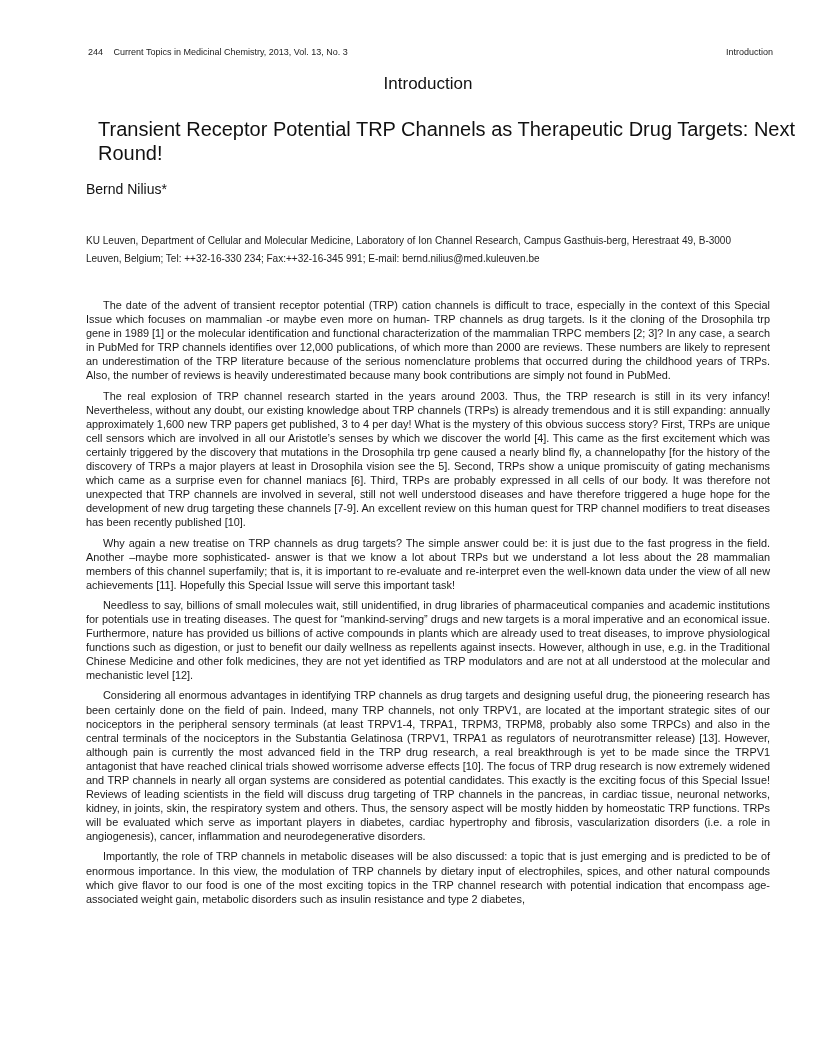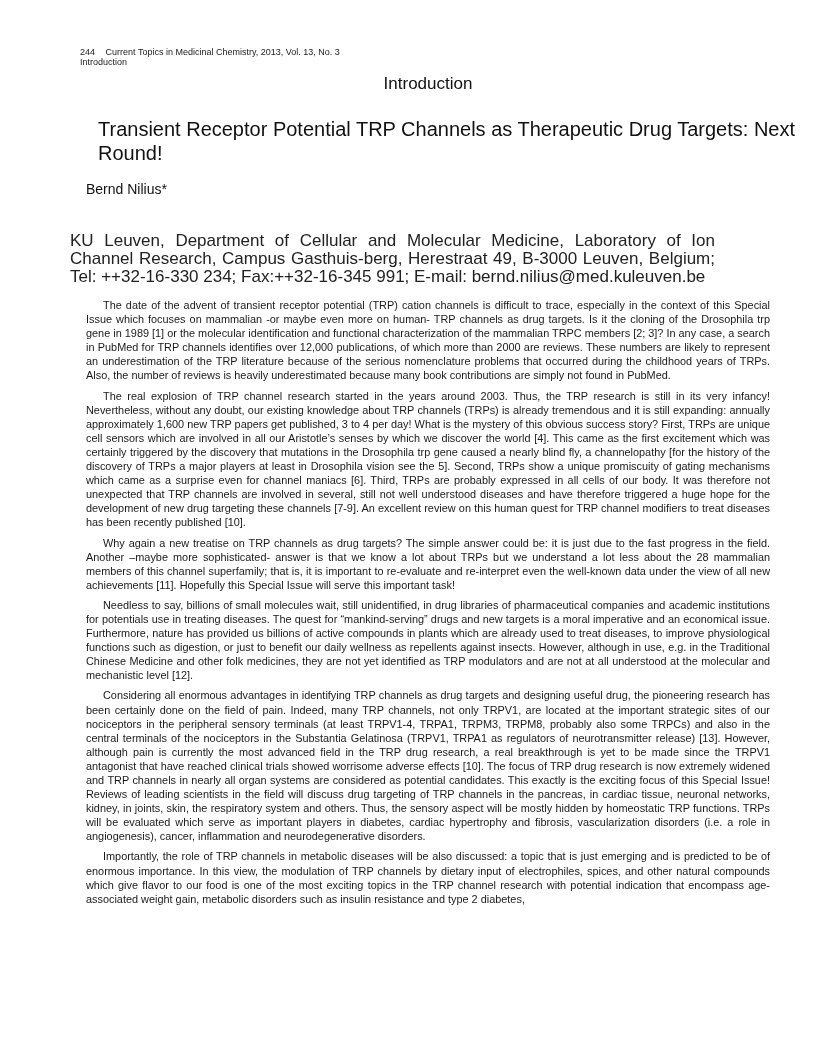--- a/index.html
+++ b/index.html
@@ -1,26 +1,26 @@
 <!DOCTYPE html>
 <html><head>
 <meta charset="utf-8">
 <style>
   html, body { margin: 0; padding: 0; background: #ffffff; }
   body { width: 816px; height: 1056px; position: relative; overflow: hidden;
          font-family: "Liberation Sans", sans-serif; color: #1a1a1a; }
-  .running-head { position: absolute; top: 47px; left: 80px; width: 685px;
-                  font-size: 9px; display: flex; justify-content: space-between; color: #222; flex-direction: column; }
+  .running-head { position: absolute; top: 47px; left: 88px; width: 685px;
+                  font-size: 9px; display: flex; justify-content: space-between; color: #222; }
   .running-head .left span { margin-right: 8px; }
   .section-label { position: absolute; top: 74px; left: 0; width: 856px; text-align: center;
                    font-size: 17px; color: #111; }
   .title { position: absolute; top: 105px; left: 86px; width: 700px; font-size: 20px;
            line-height: 24px; color: #111; margin: 12px; font-weight: normal; }
   .author { position: absolute; top: 181px; left: 86px; font-size: 14px; color: #111; }
-  .affiliation { position: absolute; top: 232px; left: 70px; width: 645px; font-size: 17px;
+  .affiliation { position: absolute; top: 232px; left: 86px; width: 645px; font-size: 10px;
                  line-height: 18px; text-align: justify; color: #222; }
   .body-text { position: absolute; top: 298px; left: 86px; width: 684px; font-size: 10.9px;
                line-height: 14.1px; color: #1a1a1a; }
   .body-text p { margin: 0 0 6px 0; text-indent: 17px; text-align: justify; hyphens: manual; }
 </style>
 </head>
 <body>
 
 <div class="running-head">
   <div class="left">

